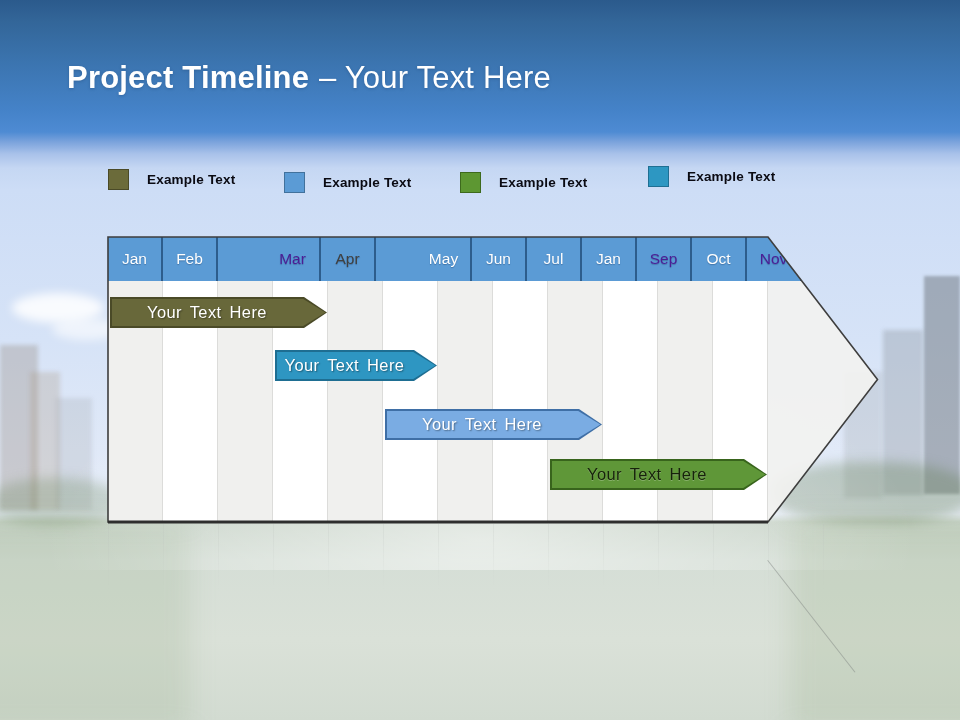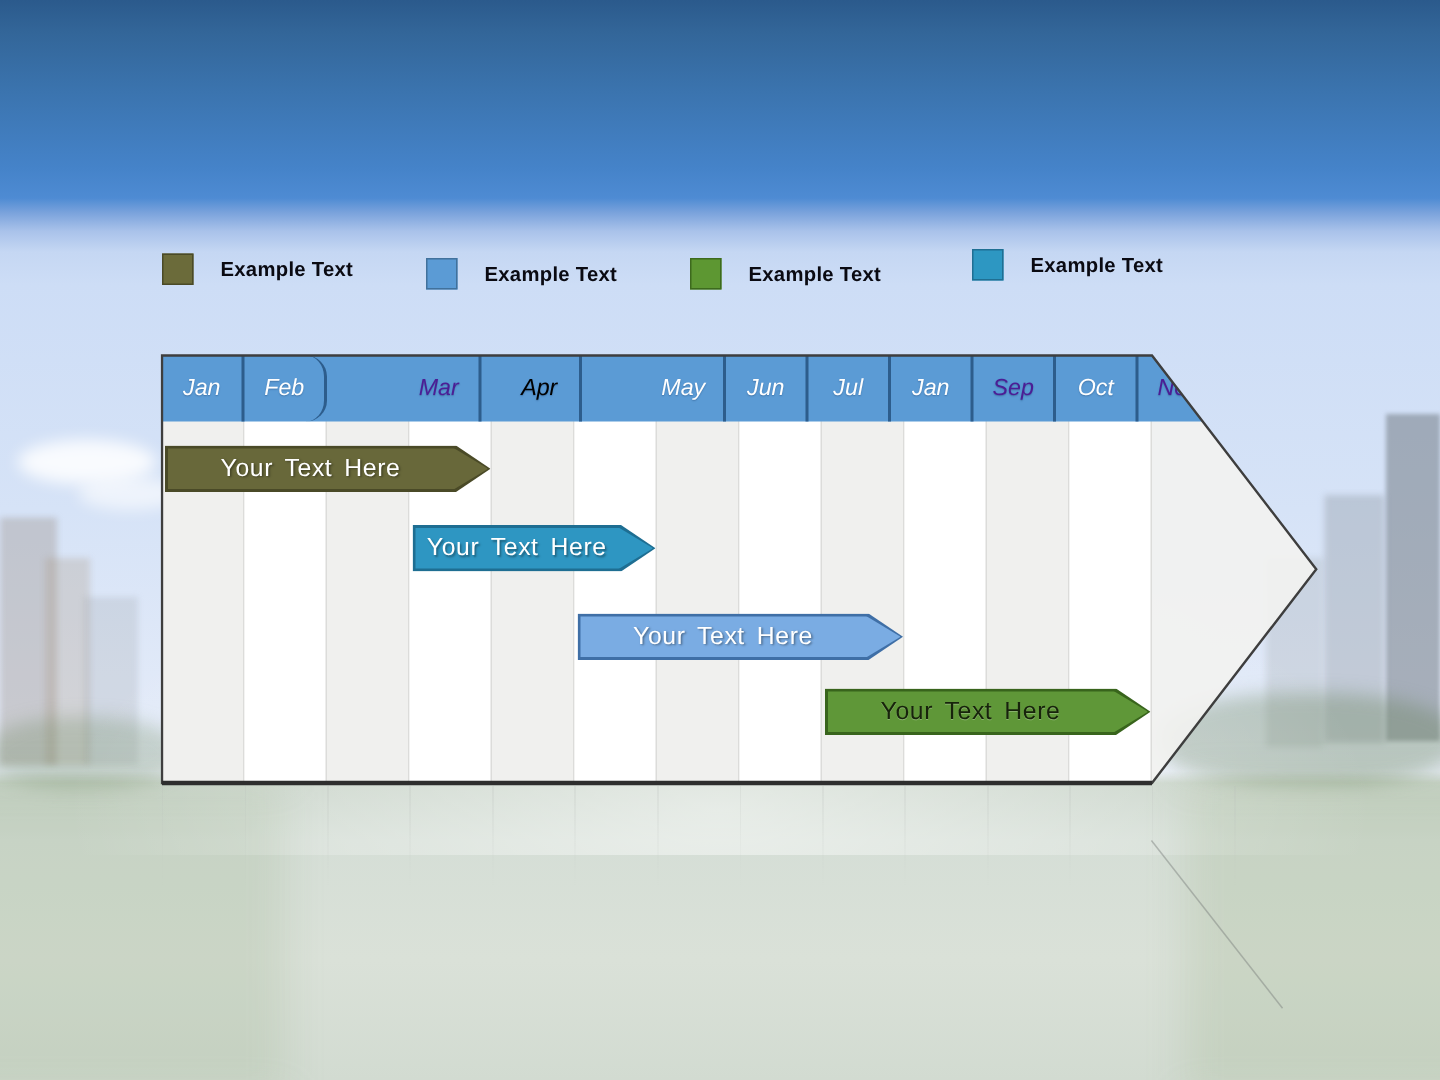--- a/index.html
+++ b/index.html
@@ -40,21 +40,21 @@
   .legend-item:nth-of-type(3){left:460px;top:172px;}
   .legend-item:nth-of-type(4){left:648px;top:166px;}
   .legend-swatch{width:19px;height:19px;border:1.5px solid #333;box-sizing:content-box;}
   .legend-label{font-size:13.5px;font-weight:700;color:#0a0a12;letter-spacing:.2px;}
   
   #tl-clip{position:absolute;left:108px;top:237px;width:770px;height:285px;
     clip-path:polygon(0 0,660px 0,770px 142.5px,660px 285px,0 285px);
     background:rgba(242,242,240,.92);}
   .tl-col{position:absolute;top:0;height:285px;width:54px;background:#f0f0ee;border-right:1px solid #dcdcda;}
   .tl-col.even{background:#ffffff;}
-  #tl-header{position:absolute;left:0;top:0;width:770px;height:44px;background:#5b9bd5;display:flex;font-style:italic;}
+  #tl-header{position:absolute;left:0;top:0;width:770px;height:44px;background:#5b9bd5;display:flex;}
   .tl-hcell{flex:0 0 53px;width:53px;height:44px;display:flex;align-items:center;justify-content:center;
     color:#ffffff;font-size:15.5px;border-right:2px solid #2d5d8c;
     text-shadow:0 1px 1px rgba(20,50,90,.35);}
   .tl-outline{position:absolute;left:107px;top:236px;pointer-events:none;}
   
   .tl-bar{position:absolute;height:31px;}
   .bar-shape{position:absolute;inset:0;
     clip-path:polygon(0 0,calc(100% - 23px) 0,100% 50%,calc(100% - 23px) 100%,0 100%);}
   .bar-shape.inner{inset:1.6px;}
   .bar-label{position:absolute;inset:0;padding-right:23px;display:flex;align-items:center;justify-content:center;
@@ -81,20 +81,24 @@
   <div class="bgdecor bldg-l3"></div>
   <div class="bgdecor bldg-r1"></div>
   <div class="bgdecor bldg-r2"></div>
   <div class="bgdecor bldg-r3"></div>
   <div class="bgdecor trees-l"></div>
   <div class="bgdecor trees-r"></div>
   <div class="bgdecor grass-l"></div>
   <div class="bgdecor grass-r"></div>
   <div class="bgdecor haze"></div>
 
+  <div class="slide-title">
+    <span>Project Timeline</span>
+    <span class="title-light">– Your Text Here</span>
+  </div>
 
   <div>
     <div class="legend-item">
       <span class="legend-swatch" style="background: rgb(107, 107, 58); border-color: rgb(74, 74, 39);"></span>
       <span class="legend-label">Example Text</span>
     </div>
     <div class="legend-item">
       <span class="legend-swatch" style="background: rgb(91, 155, 213); border-color: rgb(65, 113, 156);"></span>
       <span class="legend-label">Example Text</span>
     </div>
@@ -118,23 +122,23 @@
         <div class="tl-col even" style="left: 275px;"></div>
         <div class="tl-col" style="left: 330px;"></div>
         <div class="tl-col even" style="left: 385px;"></div>
         <div class="tl-col" style="left: 440px;"></div>
         <div class="tl-col even" style="left: 495px;"></div>
         <div class="tl-col" style="left: 550px;"></div>
         <div class="tl-col even" style="left: 605px;"></div>
       </div>
     <div id="tl-header" style="background: rgb(91, 155, 213);">
         <div class="tl-hcell" style="color: rgb(255, 255, 255);">Jan</div>
-        <div class="tl-hcell" style="color: rgb(255, 255, 255); border-radius: 14px;">Feb</div>
+        <div class="tl-hcell" style="color: rgb(255, 255, 255);">Feb</div>
         <div class="tl-hcell" style="color: #4c1d95; margin-left: 48px;">Mar</div>
-        <div class="tl-hcell" style="color: #000000; margin-left: 12px;">Apr</div>
+        <div class="tl-hcell" style="color: #404040;">Apr</div>
         <div class="tl-hcell" style="color: rgb(255, 255, 255); padding-left: 41px;">May</div>
         <div class="tl-hcell" style="color: rgb(255, 255, 255);">Jun</div>
         <div class="tl-hcell" style="color: rgb(255, 255, 255);">Jul</div>
         <div class="tl-hcell" style="color: rgb(255, 255, 255);">Jan</div>
         <div class="tl-hcell" style="color: #4c1d95;">Sep</div>
         <div class="tl-hcell" style="color: rgb(255, 255, 255);">Oct</div>
         <div class="tl-hcell" style="color: #4c1d95;">Nov</div>
         <div class="tl-hcell" style="color: rgb(255, 255, 255);">Dec</div>
       </div>
   </div>

